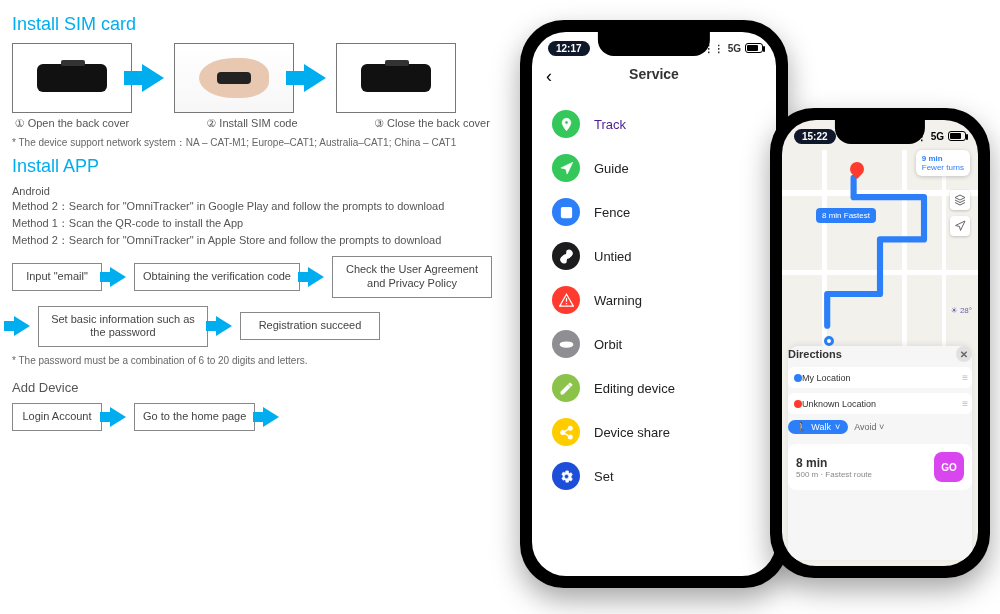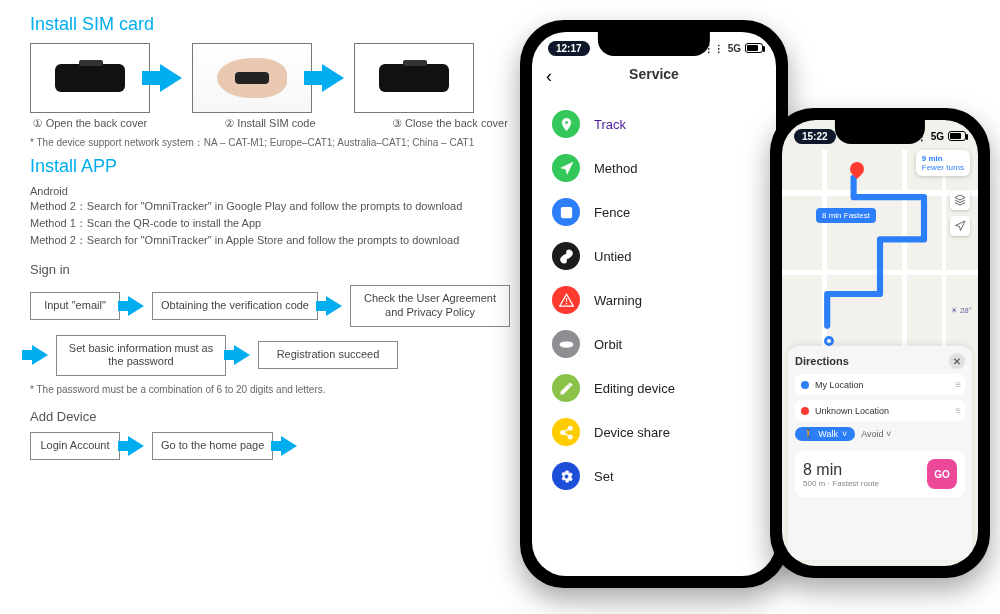--- a/index.html
+++ b/index.html
@@ -3,21 +3,21 @@
 <meta charset="utf-8">
 <style>
   * { box-sizing: border-box; margin: 0; padding: 0; }
   body {
     width: 1000px; height: 614px;
     font-family: Arial, Helvetica, sans-serif;
     font-size: 12px; color: #333; background: #fff;
     position: relative; overflow: hidden;
   }
   .left-col {
-    position: absolute; left: 30px; top: 8px; width: 480px;
+    position: absolute; left: 12px; top: 8px; width: 480px;
   }
   .heading { color: #00aeef; font-size: 18px; font-weight: 500; margin: 6px 0 8px; }
   .sim-steps { display: flex; align-items: center; gap: 10px; }
   .sim-box {
     width: 120px; height: 70px; border: 1px solid #777; background: #fff;
     display: flex; align-items: center; justify-content: center; position: relative;
   }
   .device-black {
     width: 70px; height: 28px; background: #111; border-radius: 6px;
     position: relative;
@@ -98,33 +98,33 @@
   .map-top { position:absolute; top:30px; right:8px; background:#fff; border-radius:6px; padding:4px 6px; box-shadow:0 1px 4px rgba(0,0,0,.2); font-size:8px; }
   .layers-ico { position:absolute; top:70px; right:8px; width:20px; height:20px; background:#fff; border-radius:4px; box-shadow:0 1px 3px rgba(0,0,0,.2); display:flex; align-items:center; justify-content:center; }
   .loc-ico { position:absolute; top:96px; right:8px; width:20px; height:20px; background:#fff; border-radius:4px; box-shadow:0 1px 3px rgba(0,0,0,.2); display:flex; align-items:center; justify-content:center; }
   .route { position:absolute; top:40px; left:10px; right:10px; height:180px; }
   .start-pin { position:absolute; top:2px; left:58px; width:14px; height:14px; background:#ff3b30; border-radius:50% 50% 50% 0; transform:rotate(-45deg); }
   .route svg { width:100%; height:100%; }
   .route-label { position:absolute; background:#2d7ff9; color:#fff; font-size:8px; padding:3px 6px; border-radius:4px; }
   .rl1 { top:48px; left:24px; }
   .end-dot { position:absolute; top:176px; left:32px; width:10px; height:10px; background:#fff; border:3px solid #2d7ff9; border-radius:50%; }
   .weather { position:absolute; top:186px; right:6px; font-size:8px; color:#66a; }
-  .dir-panel { position:absolute; left:6px; right:6px; bottom:6px; top:226px; background:#f6f6f6; border-radius:10px; padding:7px; box-shadow:0 -2px 6px rgba(0,0,0,.08); }
+  .dir-panel { position:absolute; left:6px; right:6px; bottom:6px; top:226px; background:#f6f6f6; border-radius:10px; padding:0; box-shadow:0 -2px 6px rgba(0,0,0,.08); }
   .dir-title { font-weight:700; font-size:11px; display:flex; justify-content:space-between; align-items:center; }
   .close-x { width:16px; height:16px; border-radius:50%; background:#e1e1e1; display:flex; align-items:center; justify-content:center; font-size:10px; color:#666; }
-  .dir-row { background:#fff; border-radius:6px; padding:5px 6px; margin-top:5px; display:flex; align-items:center; gap:6px; font-size:9px; }
+  .dir-row { background:#fff; border-radius:6px; padding:5px 6px; margin-top:5px; display:flex; align-items:center; font-size:9px; }
   .dot-b { width:8px; height:8px; border-radius:50%; background:#2d7ff9; }
   .dot-r { width:8px; height:8px; border-radius:50%; background:#ff3b30; }
   .grip { margin-left:auto; color:#bbb; font-size:10px; letter-spacing:-2px; }
   .pill-row { display:flex; gap:6px; margin-top:6px; align-items:center; }
   .walk-pill { background:#2d7ff9; color:#fff; border-radius:10px; padding:2px 8px; font-size:9px; display:flex; align-items:center; gap:4px; }
   .avoid { font-size:9px; color:#666; }
   .eta-card { background:#fff; border-radius:8px; padding:8px; margin-top:10px; display:flex; justify-content:space-between; align-items:center; }
-  .go-btn { background:#ec4899; color:#fff; width:30px; height:30px; border-radius:8px; display:flex; align-items:center; justify-content:center; font-size:10px; font-weight:700; }
-  .eta-main { font-size:16px; font-weight:400; }
+  .go-btn { background:#d946ef; color:#fff; width:30px; height:30px; border-radius:8px; display:flex; align-items:center; justify-content:center; font-size:10px; font-weight:700; }
+  .eta-main { font-size:12px; font-weight:700; }
   .eta-sub { font-size:8px; color:#888; }
   .p-map .statusbar { padding: 0 12px; }
   .p-map .statusbar .status-right span, .p-map .statusbar .status-right .batt { filter:none; }
   .roads { position:absolute; inset:30px 0 0 0; }
   .roads div { position:absolute; background:#fff; }
 </style>
 </head>
 <body>
 
 <div class="left-col">
@@ -152,31 +152,30 @@
     <div class="sim-caption">③ Close the back cover</div>
   </div>
   <div class="footnote">* The device support network system：NA – CAT-M1; Europe–CAT1; Australia–CAT1;   China – CAT1</div>
 
   <div class="heading app-section">Install APP</div>
   <div class="subhead">Android</div>
   <div class="method">Method 2：Search for "OmniTracker" in Google Play and follow the prompts to download</div>
   <div class="method">Method 1：Scan the QR-code to install the App</div>
   <div class="method">Method 2：Search for "OmniTracker" in Apple Store and follow the prompts to download</div>
 
-  <div class="section-label">Sign in</div>
   <div class="flow-row">
     <div class="flow-box">Input "email"</div>
     <div class="arrow-sm"></div>
     <div class="flow-box">Obtaining the verification code</div>
     <div class="arrow-sm"></div>
     <div class="flow-box" style="width:160px">Check the User Agreement and Privacy Policy</div>
   </div>
   <div class="flow-row">
     <div class="arrow-sm"></div>
-    <div class="flow-box" style="width:170px">Set basic information must as the password</div>
+    <div class="flow-box" style="width:170px">Set basic information such as the password</div>
     <div class="arrow-sm"></div>
     <div class="flow-box" style="width:140px">Registration succeed</div>
   </div>
   <div class="footnote">* The password must be a combination of 6 to 20 digits and letters.</div>
 
   <div class="section-label">Add Device</div>
   <div class="flow-row">
     <div class="flow-box">Login Account</div>
     <div class="arrow-sm"></div>
     <div class="flow-box">Go to the home page</div>
@@ -208,21 +207,21 @@
             </svg>
           </div>
           <span style="font-size: 13px; color: #4c1d95;">Track</span>
         </div>
         <div class="svc-item">
           <div class="svc-ico" style="background: rgb(52, 199, 89);">
             <svg viewBox="0 0 24 24">
               <path d="M3 11l19-9-9 19-2-8-8-2z"></path>
             </svg>
           </div>
-          <span style="font-size: 13px; color: rgb(34, 34, 34);">Method</span>
+          <span style="font-size: 13px; color: rgb(34, 34, 34);">Guide</span>
         </div>
         <div class="svc-item">
           <div class="svc-ico" style="background: rgb(45, 127, 249);">
             <svg viewBox="0 0 24 24" fill="none" stroke-width="2">
               <rect x="4" y="4" width="16" height="16" rx="2"></rect>
             </svg>
           </div>
           <span style="font-size: 13px; color: rgb(34, 34, 34);">Fence</span>
         </div>
         <div class="svc-item">

